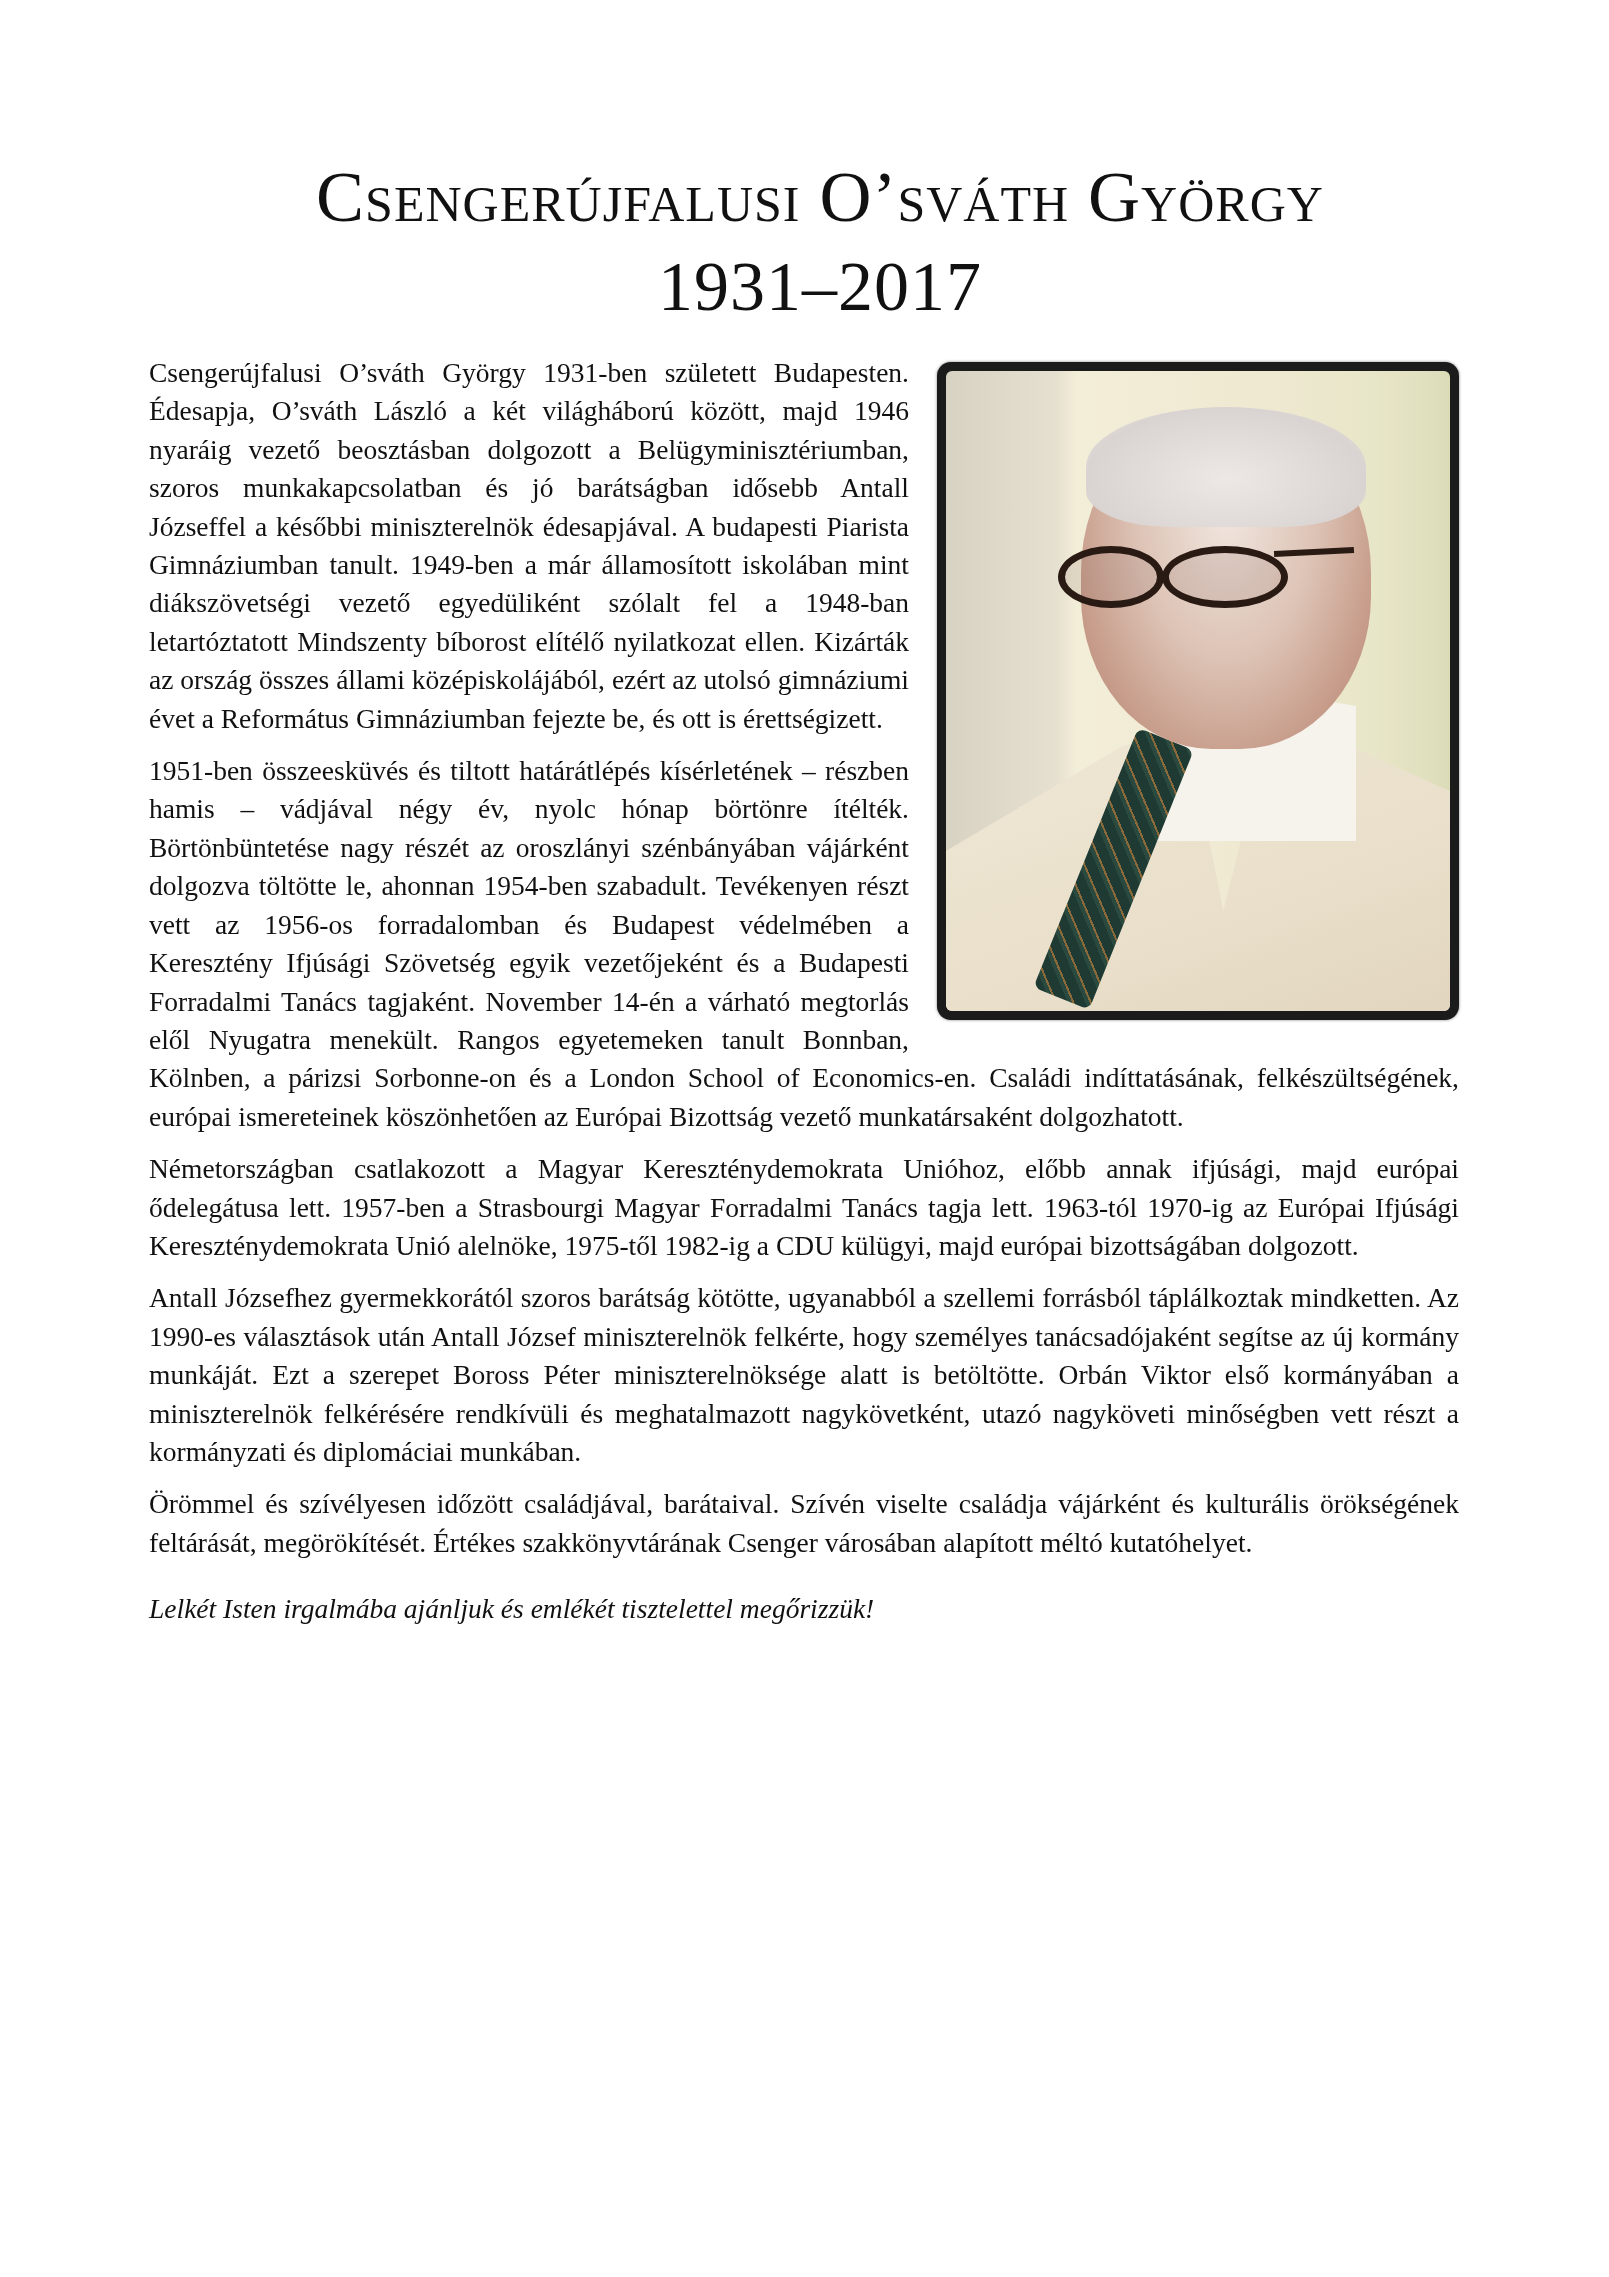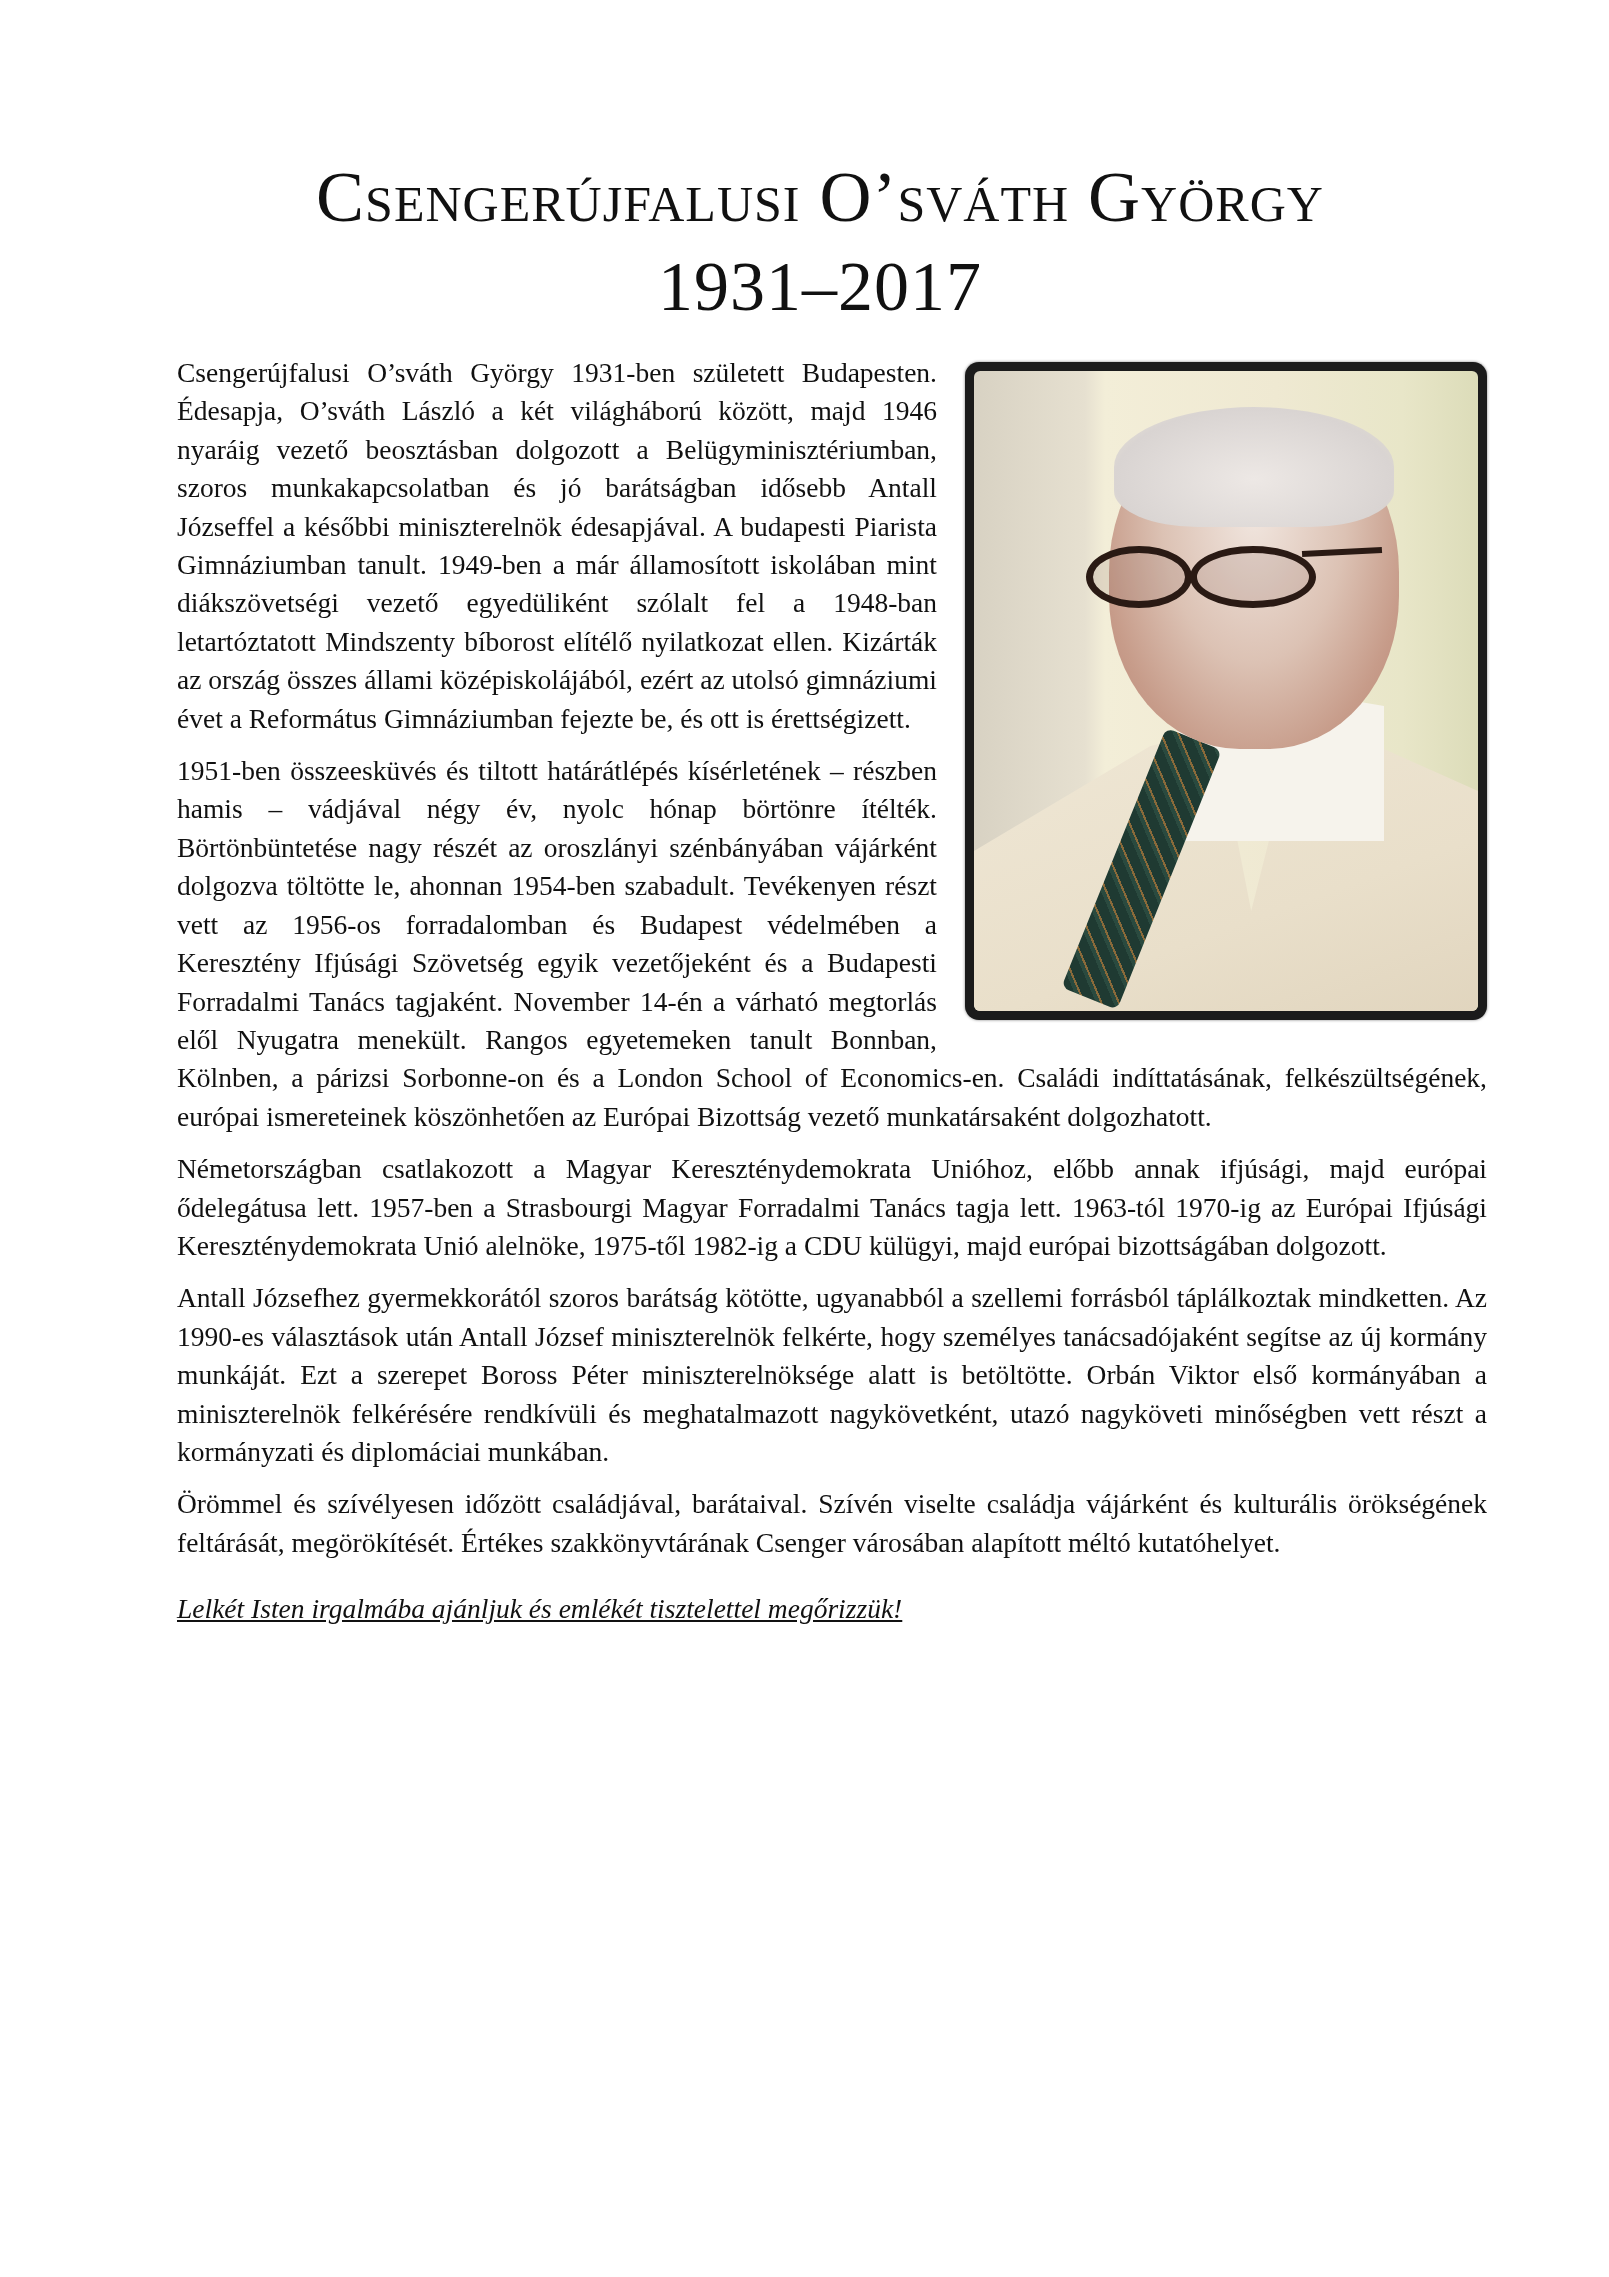--- a/index.html
+++ b/index.html
@@ -12,21 +12,20 @@
   .title {
     margin: 16px; position: absolute; left: 0; width: 1310px; text-align: center;
     font-weight: normal; letter-spacing: 1px;
   }
   .title-name { top: 138px; font-size: 72px; font-variant: small-caps; line-height: 86px; }
   .title-years { top: 228px; font-size: 70px; line-height: 86px; }
   .body-text {
     position: absolute; left: 0; top: 354px; width: 1310px;
     font-size: 27.5px; line-height: 38.4px; text-align: justify;
     hyphens: manual;
-    margin-left: 28px;
   }
   .body-text p { margin: 0 0 14px 0; }
   .photo-wrap {
     float: right; width: 522px; height: 658px; margin: 8px 0 10px 28px;
     border-radius: 14px; background: #1b1b1b; padding: 9px; box-sizing: border-box;
     box-shadow: 0 0 3px rgba(0,0,0,0.5);
   }
   .photo {
     width: 100%; height: 100%; border-radius: 6px; position: relative; overflow: hidden;
     background: linear-gradient(90deg, #d8d2c3 0%, #e6e0d0 22%, #f3eed8 26%, #efe9d2 60%, #e8e6c8 85%, #dcdcb9 100%);
@@ -55,21 +54,21 @@
   .photo .jacket {
     position: absolute; left: 0; top: 360px; width: 504px; height: 300px;
     background: linear-gradient(160deg, #efe7d5 0%, #e9dfca 60%, #e0d4bd 100%);
     clip-path: polygon(0 40%, 35% 5%, 48% 0, 55% 60%, 64% 0, 80% 5%, 100% 20%, 100% 100%, 0 100%);
   }
   .photo .tie {
     position: absolute; left: 190px; top: 368px; width: 60px; height: 280px;
     background: repeating-linear-gradient(45deg, #1f3a32 0 10px, #2a4a3f 10px 14px, #8a6a3a 14px 16px);
     transform: rotate(22deg); transform-origin: top center; border-radius: 8px;
   }
-  .closing { font-style: italic; margin-top: 28px !important; text-decoration: underline; }
+  .closing { font-style: italic; margin-top: 28px !important; }
 </style>
 </head>
 <body>
 
 <div class="page">
   <h1 class="title title-name">Csengerújfalusi O’sváth György</h1>
   <h2 class="title title-years">1931–2017</h2>
 
   <div class="body-text">
     <div class="photo-wrap">

